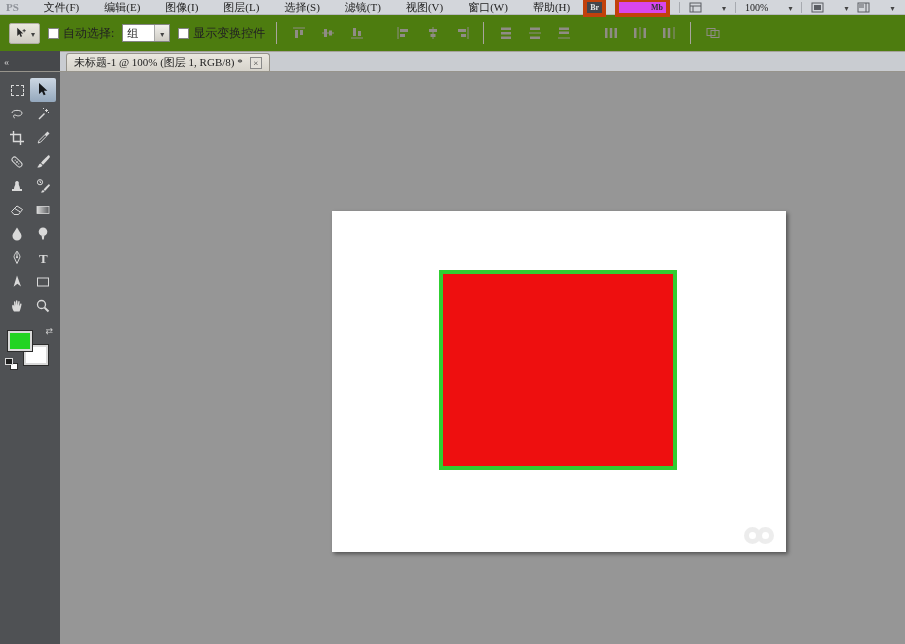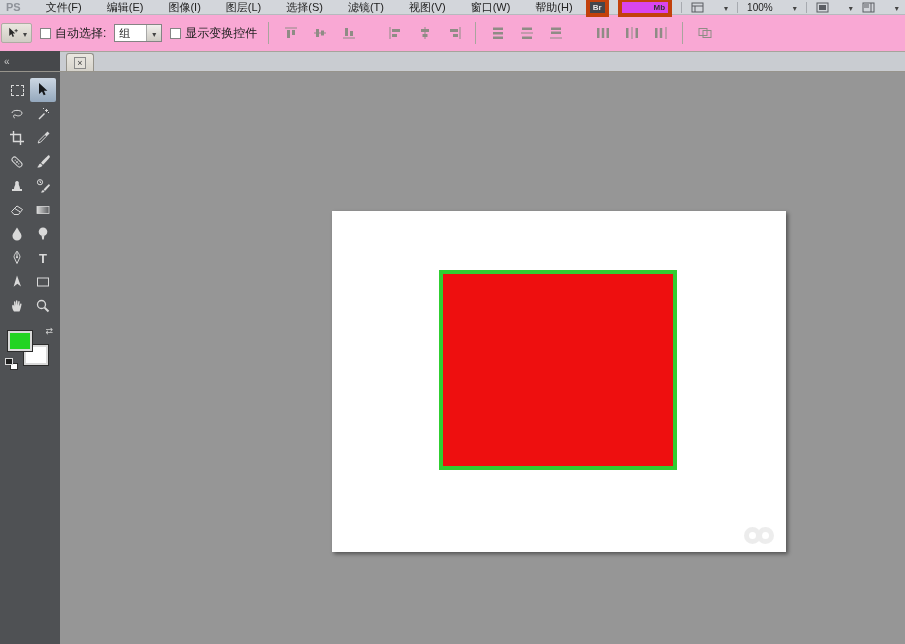--- a/index.html
+++ b/index.html
@@ -1,33 +1,33 @@
 <!DOCTYPE html>
 <html><head>
 <meta charset="utf-8">
 <style>
   * { box-sizing: border-box; margin: 0; padding: 0; }
   body { font-family: "Liberation Sans", "DejaVu Sans", sans-serif; }
-  .app { position: relative; width: 905px; height: 644px; overflow: hidden; background: #969696; font-size: 12px; color: #222; }
+  .app { position: relative; width: 905px; height: 644px; overflow: hidden; background: #969696; font-size: 12px; color: #222; font-family: Liberation Serif, serif; }
 
   
   .menubar { height: 15px; background: #d3d6db; border-bottom: 1px solid #b6b9be; display: flex; align-items: center; padding: 0 6px; gap: 13px; font-size: 11px; }
   .ps-logo { color: #8e9299; font-weight: bold; }
   .menu-item { cursor: default; white-space: nowrap; margin-left: 12px; }
   .menubar-right { margin-left: auto; margin-right: 62px; display: flex; align-items: center; gap: 9px; }
   .badge { font-size: 8px; font-weight: bold; padding: 1px 3px; border: 4px solid #c2410c; line-height: 9px; }
   .badge.dark { background: #44464c; color: #e6e6e6; }
   .badge.light { background: #d946ef; color: #333; padding-left: 32px; }
   .mb-group { display: flex; align-items: center; gap: 20px; font-size: 10px; }
   .caret::after { content: "▾"; font-size: 8px; color: #444; }
   .vsep { width: 1px; height: 11px; background: #a7aab0; }
   .mini-ico svg { display: block; }
 
   
-  .optionsbar { height: 37px; background: #f9a8d4; border-bottom: 1px solid #a6a39b; display: flex; align-items: center; padding: 0 1px; gap: 8px; }
+  .optionsbar { height: 37px; background: #4d7c0f; border-bottom: 1px solid #a6a39b; display: flex; align-items: center; padding: 0 9px; gap: 8px; }
   .tool-preset { display: flex; align-items: center; gap: 4px; padding: 2px 4px; border: 1px solid #aeaba3; border-radius: 2px; background: linear-gradient(#eae7df, #cfccc4); }
   .chk { display: flex; align-items: center; gap: 4px; white-space: nowrap; }
   .checkbox { width: 11px; height: 11px; background: #fff; border: 1px solid #848484; display: inline-block; }
   .combo { display: flex; align-items: center; width: 48px; height: 18px; background: #fff; border: 1px solid #848484; padding-left: 4px; font-size: 11px; }
   .combo-caret { margin-left: auto; width: 15px; height: 16px; border-left: 1px solid #a8a8a8; background: linear-gradient(#f1f0ed, #cfccc4); display: flex; align-items: center; justify-content: center; }
   .osep { width: 1px; height: 22px; background: #a8a59d; margin: 0 3px; }
   .obtn { width: 21px; height: 19px; display: flex; align-items: center; justify-content: center; border-radius: 2px; }
   .ogap { width: 10px; }
 
   
@@ -244,20 +244,21 @@
           <rect class="nf" x="6" y="4.5" width="8" height="7"></rect>
         </svg>
       </span>
   </div>
 
   <div class="tabbar">
     <div class="panel-collapse">
       <span class="dbl"></span>
     </div>
     <div class="tab">
+      <span>未标题-1 @ 100% (图层 1, RGB/8) *</span>
       <span class="tab-close">×</span>
     </div>
   </div>
 
   <div class="main">
 
     <div class="toolbar">
       <div class="tools">
         <div class="tool">
             <span class="marquee-glyph"></span>

